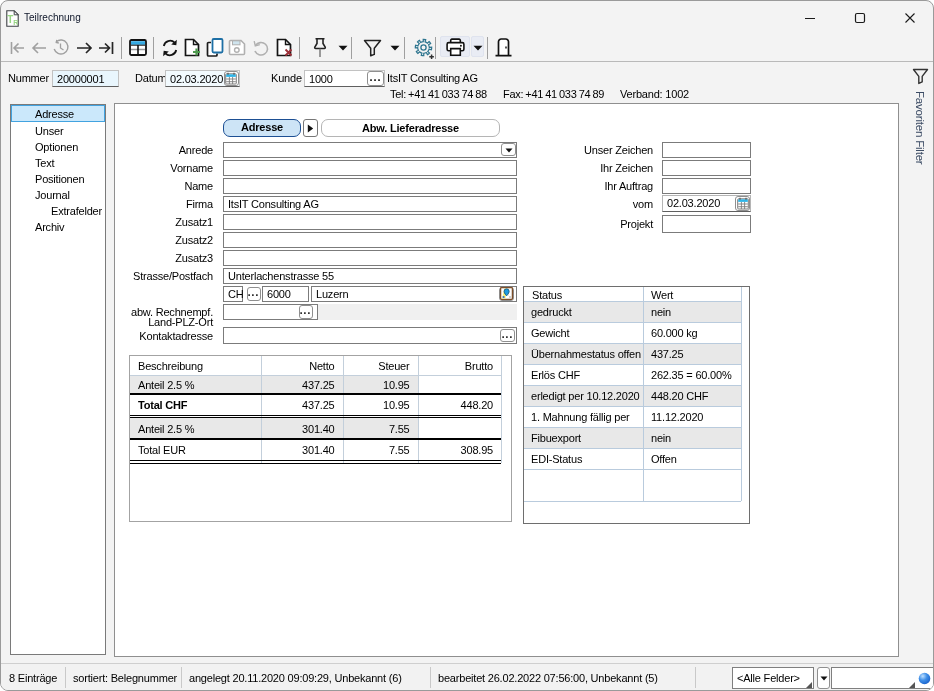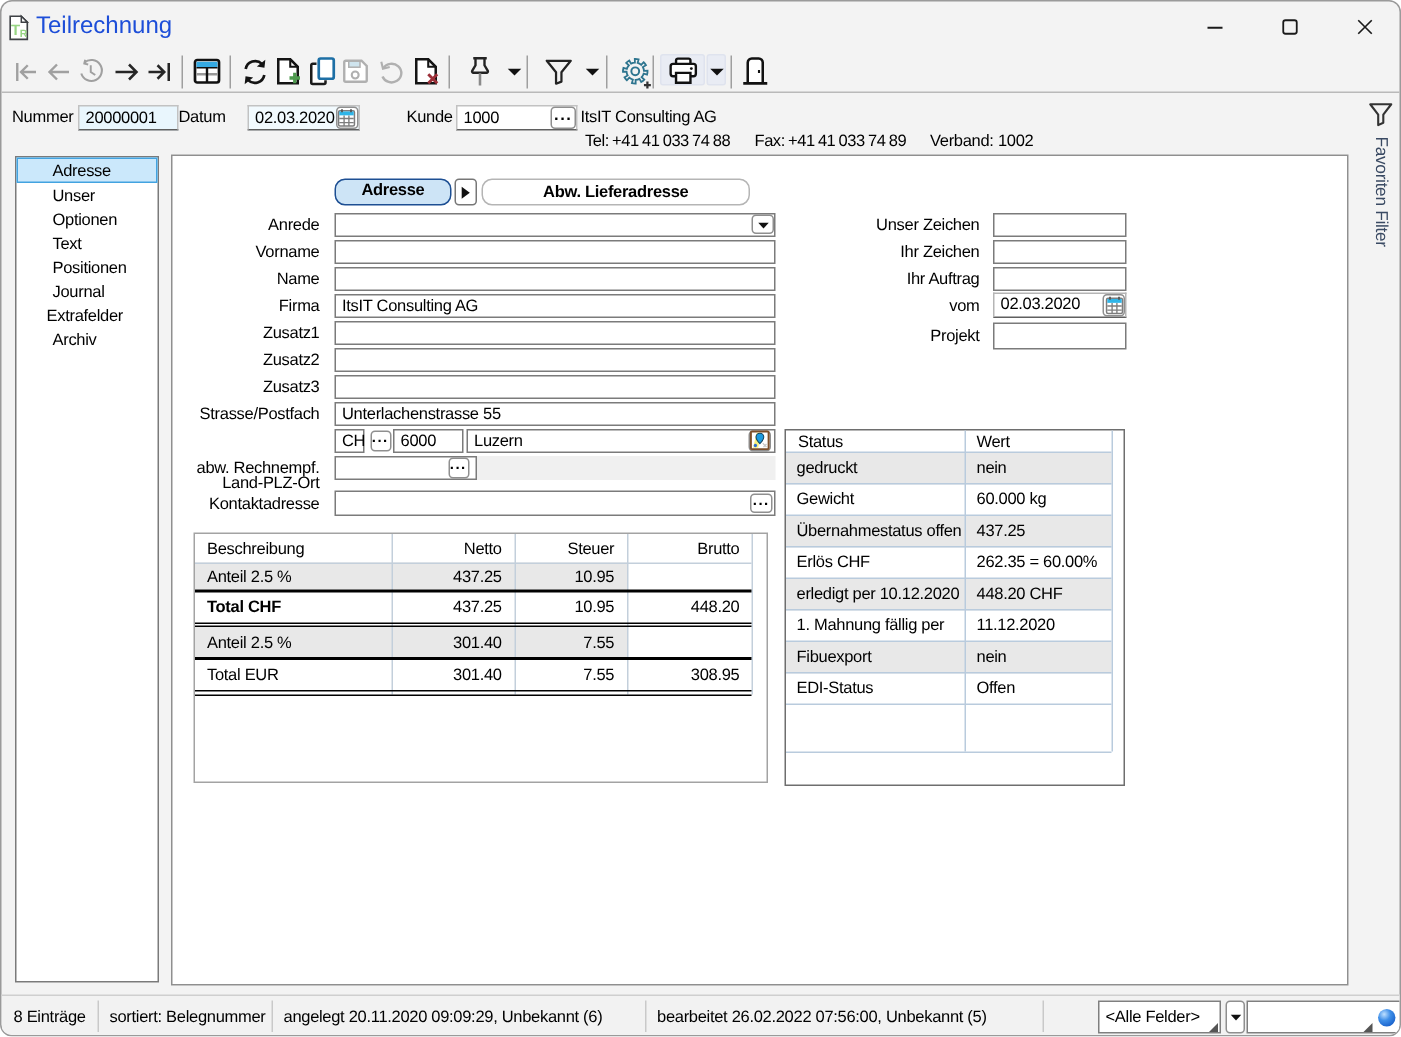--- a/index.html
+++ b/index.html
@@ -23,21 +23,21 @@
 </head>
 <body>
 <div id="win">
 
   <svg class="abs" style="left:5px;top:9px" width="13" height="17" viewBox="0 0 13 17">
     <path d="M0.8 0.8 h7.4 l4 4 v11.4 h-11.4 z" fill="#fff" stroke="#3e4145" stroke-width="1.1"></path>
     <path d="M8.2 0.8 v4 h4 z" fill="#fdfdfd" stroke="#3e4145" stroke-width="1"></path>
     <text x="1.3" y="13" font-size="10" font-weight="bold" fill="#98d584" font-family="Liberation Sans">T</text>
     <text x="7.2" y="14.6" font-size="7" font-weight="bold" fill="#98d584" font-family="Liberation Sans">R</text>
   </svg>
-  <div class="lbl" style="left:23px;top:10px;font-size:16px;letter-spacing:0;color:#1d4ed8">Teilrechnung</div>
+  <div class="lbl" style="left:23px;top:10px;font-size:10px;letter-spacing:0;color:#0f172a">Teilrechnung</div>
 
   <svg class="abs" style="left:801px;top:9px" width="16" height="16" viewBox="0 0 16 16">
     <line x1="3" y1="8.5" x2="13" y2="8.5" stroke="#1a1a1a" stroke-width="1.2"></line>
   </svg>
   <svg class="abs" style="left:851px;top:9px" width="16" height="16" viewBox="0 0 16 16">
     <rect x="3.5" y="3.5" width="9" height="9" rx="1.5" fill="none" stroke="#1a1a1a" stroke-width="1.2"></rect>
   </svg>
   <svg class="abs" style="left:901px;top:9px" width="16" height="16" viewBox="0 0 16 16">
     <path d="M3.5 3.5 L12.5 12.5 M12.5 3.5 L3.5 12.5" stroke="#1a1a1a" stroke-width="1.1"></path>
   </svg>
@@ -149,21 +149,21 @@
     <line x1="0.5" y1="17.6" x2="16.5" y2="17.6" stroke="#111" stroke-width="1.8"></line>
     <line x1="11" y1="8.6" x2="11" y2="10.6" stroke="#111" stroke-width="1.4"></line>
   </svg>
 
   <div class="abs" style="left:0;top:60px;width:934px;height:1px;background:#b9b9b9"></div>
 
   <div class="lbl" style="left:7px;top:71px;">Nummer</div>
   <div class="inp" style="left:51px;top:69px;width:67px;height:17px;background:#e9f6fd;border-color:#c2c2c2;border-bottom-color:#5f5f5f">
       <span class="v">20000001</span>
     </div>
-  <div class="lbl" style="left:118px;top:71px;text-align:center;">Datum</div>
+  <div class="lbl" style="left:134px;top:71px;text-align:center;">Datum</div>
   <div class="inp" style="left:164px;top:69px;width:75px;height:17px;background:#f2fafe;border-color:#c2c2c2;border-bottom-color:#5f5f5f">
       <span class="v">02.03.2020</span>
     </div>
   <div class="btn3" style="left:223px;top:70px;width:15px;height:15px"></div>
   <svg class="abs" style="left:224px;top:71px" width="12" height="13" viewBox="0 0 12 13">
     <rect x="0.7" y="1.8" width="10.6" height="10.2" rx="1" fill="#fff" stroke="#7d7d7d" stroke-width="1"></rect>
     <rect x="1.2" y="2.3" width="9.6" height="2.6" fill="#2fb5e8"></rect>
     <path d="M3 0.8 v2 M9 0.8 v2" stroke="#555" stroke-width="1.2"></path>
     <path d="M1.2 7 h9.6 M1.2 9.7 h9.6 M4.4 5 v7 M7.6 5 v7" stroke="#7d7d7d" stroke-width="0.9"></path>
   </svg>
@@ -185,21 +185,21 @@
   <div class="lbl" style="left:912px;top:90px;writing-mode:vertical-rl;font-size:11.5px;color:#3a4a63">Favoriten Filter</div>
 
   <div class="abs" style="left:9px;top:103px;width:96px;height:551px;background:#fff;border:1px solid #7a7a7a"></div>
   <div class="abs" style="left:10px;top:104px;width:94px;height:17px;background:#cbe8fb;border:1px solid #42a3e0"></div>
   <div class="lbl" style="left:34px;top:107px;">Adresse</div>
   <div class="lbl" style="left:34px;top:123.5px;">Unser</div>
   <div class="lbl" style="left:34px;top:139.5px;">Optionen</div>
   <div class="lbl" style="left:34px;top:155.5px;">Text</div>
   <div class="lbl" style="left:34px;top:171.5px;">Positionen</div>
   <div class="lbl" style="left:34px;top:187.5px;">Journal</div>
-  <div class="lbl" style="left:30px;top:203.5px;">Extrafelder</div>
+  <div class="lbl" style="left:50px;top:203.5px;">Extrafelder</div>
   <div class="lbl" style="left:34px;top:219.5px;">Archiv</div>
 
   <div class="abs" style="left:113px;top:102px;width:785px;height:554px;background:#fff;border:1px solid #8f8f8f"></div>
 
   <div class="abs" style="left:222px;top:118px;width:78px;height:18px;background:#cde4f6;border:1.5px solid #1d4f93;border-radius:7px;text-align:center;font-weight:bold;line-height:15px">Adresse</div>
   <div class="abs" style="left:302px;top:118px;width:15px;height:18px;background:#fff;border:1px solid #777;border-radius:3px"></div>
   <svg class="abs" style="left:306px;top:123px" width="7" height="9" viewBox="0 0 7 9">
     <path d="M0.8 0.5 L6.2 4.5 0.8 8.5 z" fill="#111"></path>
   </svg>
   <div class="abs" style="left:320px;top:118px;width:179px;height:18px;background:#fff;border:1px solid #b5b5b5;border-radius:7px;text-align:center;font-weight:bold;line-height:16px">Abw. Lieferadresse</div>

